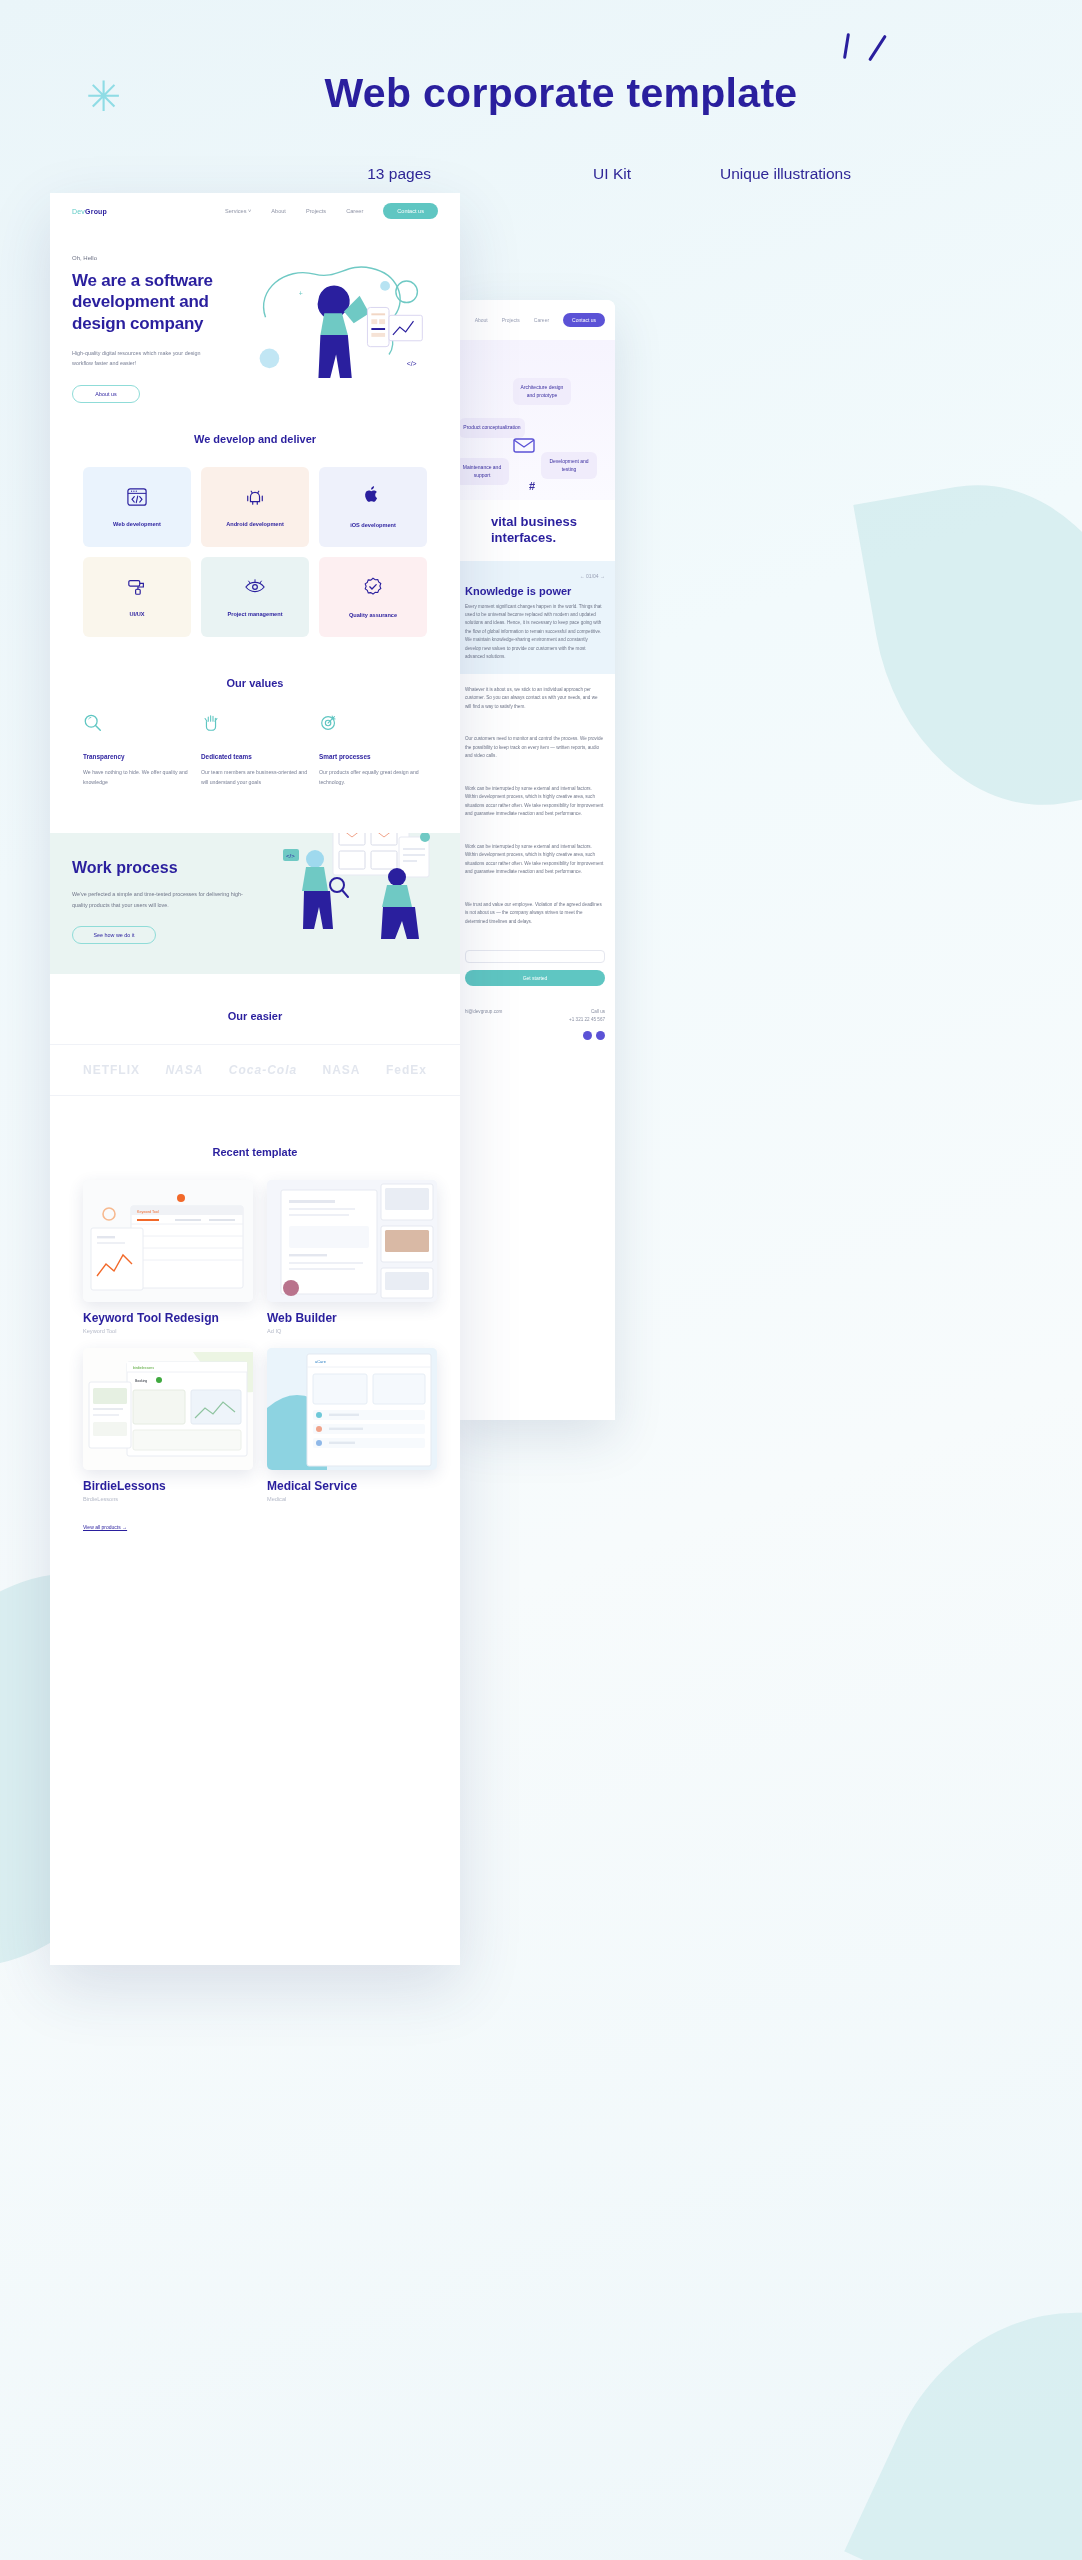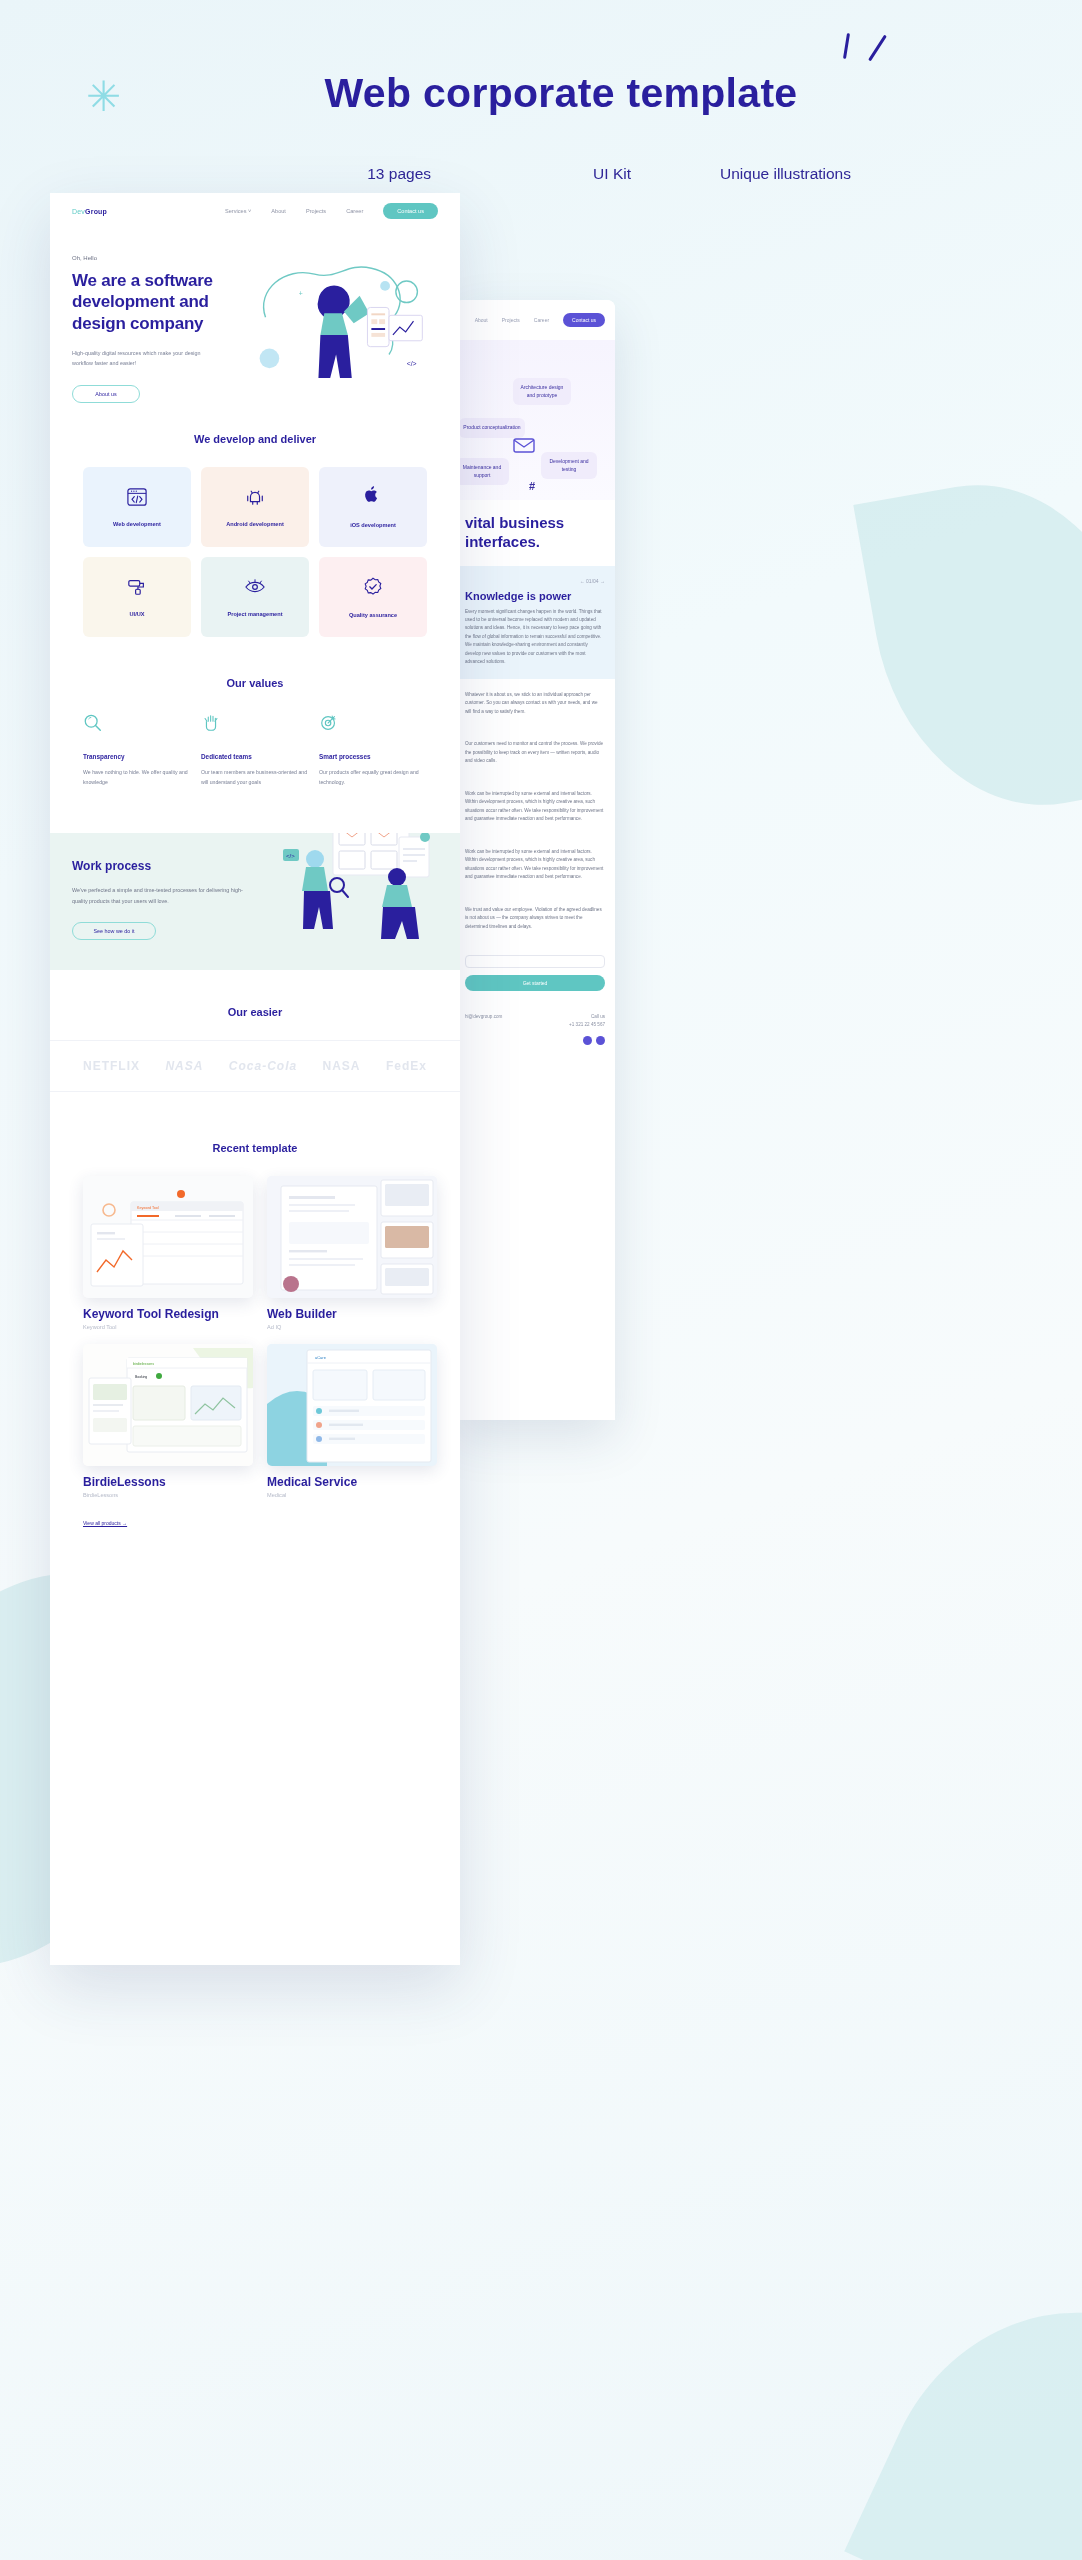--- a/index.html
+++ b/index.html
@@ -43,21 +43,21 @@
            box-shadow: 0 18px 50px rgba(40,60,110,.13); overflow: hidden; }
   .m2-nav { height: 40px; background: #fff; display: flex; align-items: center;
             justify-content: flex-end; gap: 14px; padding-right: 10px; }
   .m2-nav span { font-size: 5px; color: #9aa0b5; }
   .m2-cta { background: #5b52d6; color: #fff !important; border-radius: 9px;
             padding: 4px 9px; font-size: 5px; }
   .m2-hero { height: 160px; background: linear-gradient(180deg,#f6f4fe,#fbfaff); position: relative; }
   .chip { position: absolute; background: #f0ecfb; border-radius: 6px; color: #3b2fa0;
           font-size: 5px; text-align: center; padding: 6px 4px; line-height: 1.5; }
   .m2-white { background: #fff; padding: 14px 10px; }
-  .m2-h { font-size: 15px; font-weight: 700; color: #2a1f9e; line-height: 1.25; }
+  .m2-h { font-size: 13px; font-weight: 700; color: #2a1f9e; line-height: 1.25; margin-left: 26px; }
   .m2-blue { background: #eaf4fb; padding: 12px 10px; }
   .m2-sh { font-size: 11px; font-weight: 700; color: #2a1f9e; margin-bottom: 6px; }
   .m2-p { font-size: 4.6px; color: #6f7588; line-height: 1.85; }
   .m2-arrows { text-align: right; font-size: 5px; color: #9aa0b5; margin-bottom: 6px; }
   .m2-sec { background: #fff; padding: 12px 10px; }
   .m2-field { border: 1px solid #e5e7ef; border-radius: 4px; height: 13px; margin-bottom: 7px; }
   .m2-btn { background: #5fc6c2; color: #fff; font-size: 5px; text-align: center;
             border-radius: 10px; padding: 5px 0; }
   .m2-foot { background: #fff; padding: 10px; display: flex; justify-content: space-between; }
   .m2-foot div { font-size: 4.6px; color: #8a90a3; line-height: 1.8; }
@@ -94,21 +94,21 @@
           align-items: center; justify-content: center; gap: 14px; }
   .card .lab { font-size: 5.6px; font-weight: 700; color: #2a1f9e; }
   .card svg { display: block; }
 
   .values { display: grid; grid-template-columns: repeat(3,1fr); gap: 10px; padding: 0 33px; margin-top: 24px; }
   .val .vt { font-size: 6.4px; font-weight: 700; color: #2a1f9e; margin-top: 16px; }
   .val .vp { font-size: 5.2px; color: #7a8096; line-height: 1.95; margin-top: 7px; }
 
   .work { background: #eaf4f2; padding: 26px 22px 30px; display: flex; position: relative; overflow: hidden; }
   .work-l { width: 185px; }
-  .work-h { font-size: 12px; font-weight: 700; color: #2a1f9e; }
+  .work-h { font-size: 16px; font-weight: 700; color: #2a1f9e; }
   .work-p { font-size: 5.4px; color: #6f7588; line-height: 1.95; margin-top: 12px; }
   .work-btn { margin-top: 16px; display: inline-block; border: 1px solid #8fdcd8; color: #2a1f9e;
               border-radius: 11px; padding: 5px 0; width: 84px; text-align: center; font-size: 5.4px; }
 
   .clients { padding: 36px 0 20px; }
   .logos { display: flex; align-items: center; justify-content: space-between;
            padding: 18px 33px; border-top: 1px solid #f0f2f7; border-bottom: 1px solid #f0f2f7;
            margin: 22px 0 0; }
   .logos span { color: #e2e6ee; font-weight: 700; font-size: 12px; letter-spacing: 1px; }
   .logos .italic { font-style: italic; }

